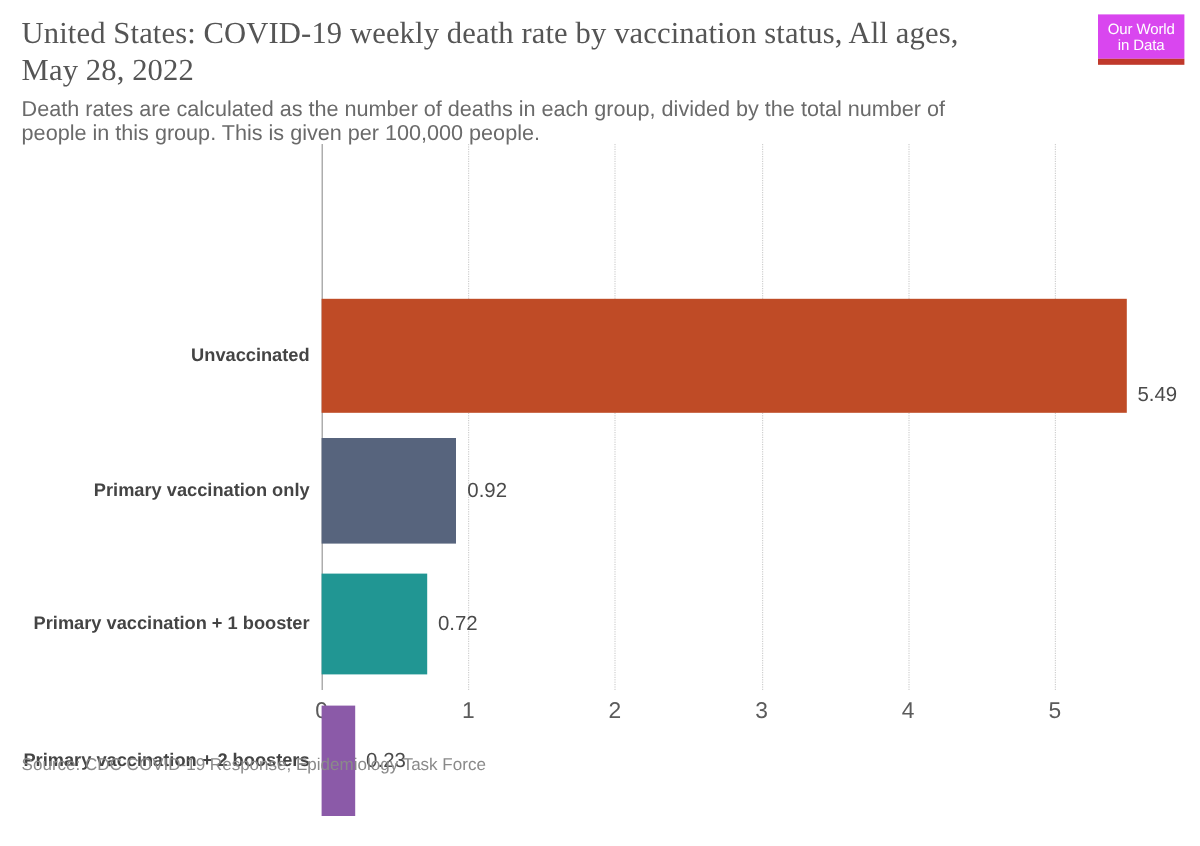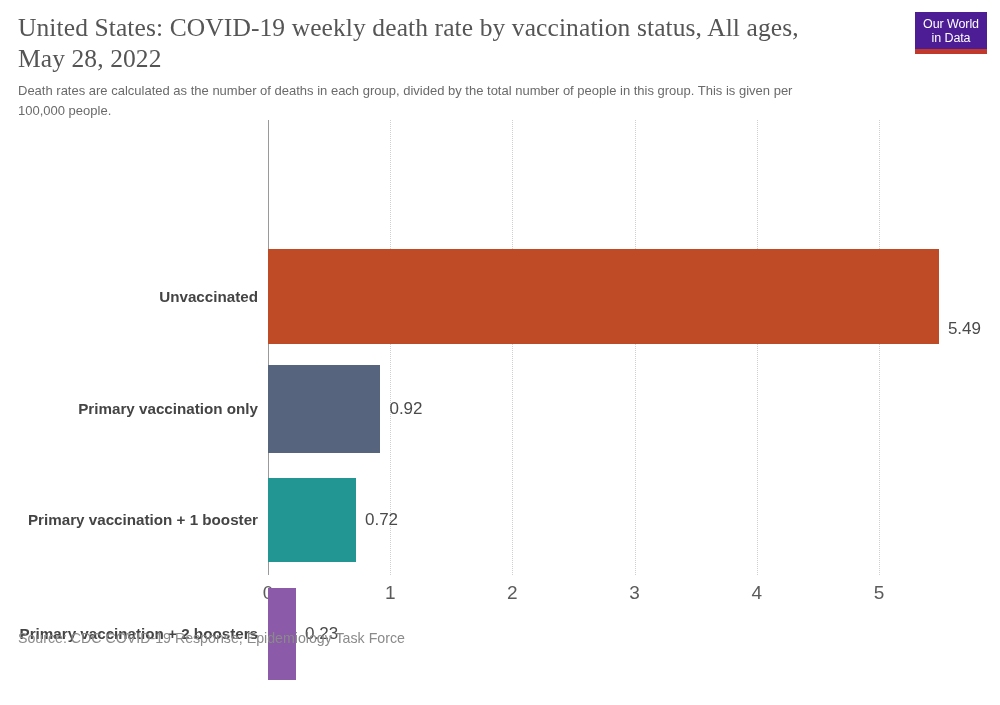--- a/index.html
+++ b/index.html
@@ -29,37 +29,37 @@
     font-size: 25.5px;
     line-height: 31px;
     color: #555555;
     font-weight: 400;
     letter-spacing: .1px;
     max-width: 880px;
     margin: 0;
   }
   #subtitle {
     font-family: "Liberation Sans", sans-serif;
-    font-size: 13px;
+    font-size: 18px;
     line-height: 20px;
     color: #6a6a6a;
     margin: 7px 0 0 0;
     max-width: 950px;
   }
 
   
   #logo {
     position: absolute;
     right: 13px;
     top: 12px;
     width: 72px;
     height: 42px;
   }
   #logo-box {
-    background: #4c1d95;
+    background: #d946ef;
     width: 72px;
     height: 37px;
     box-sizing: border-box;
     display: flex;
     flex-direction: column;
     align-items: center;
     justify-content: center;
     line-height: 14px;
   }
   #logo-box span {

